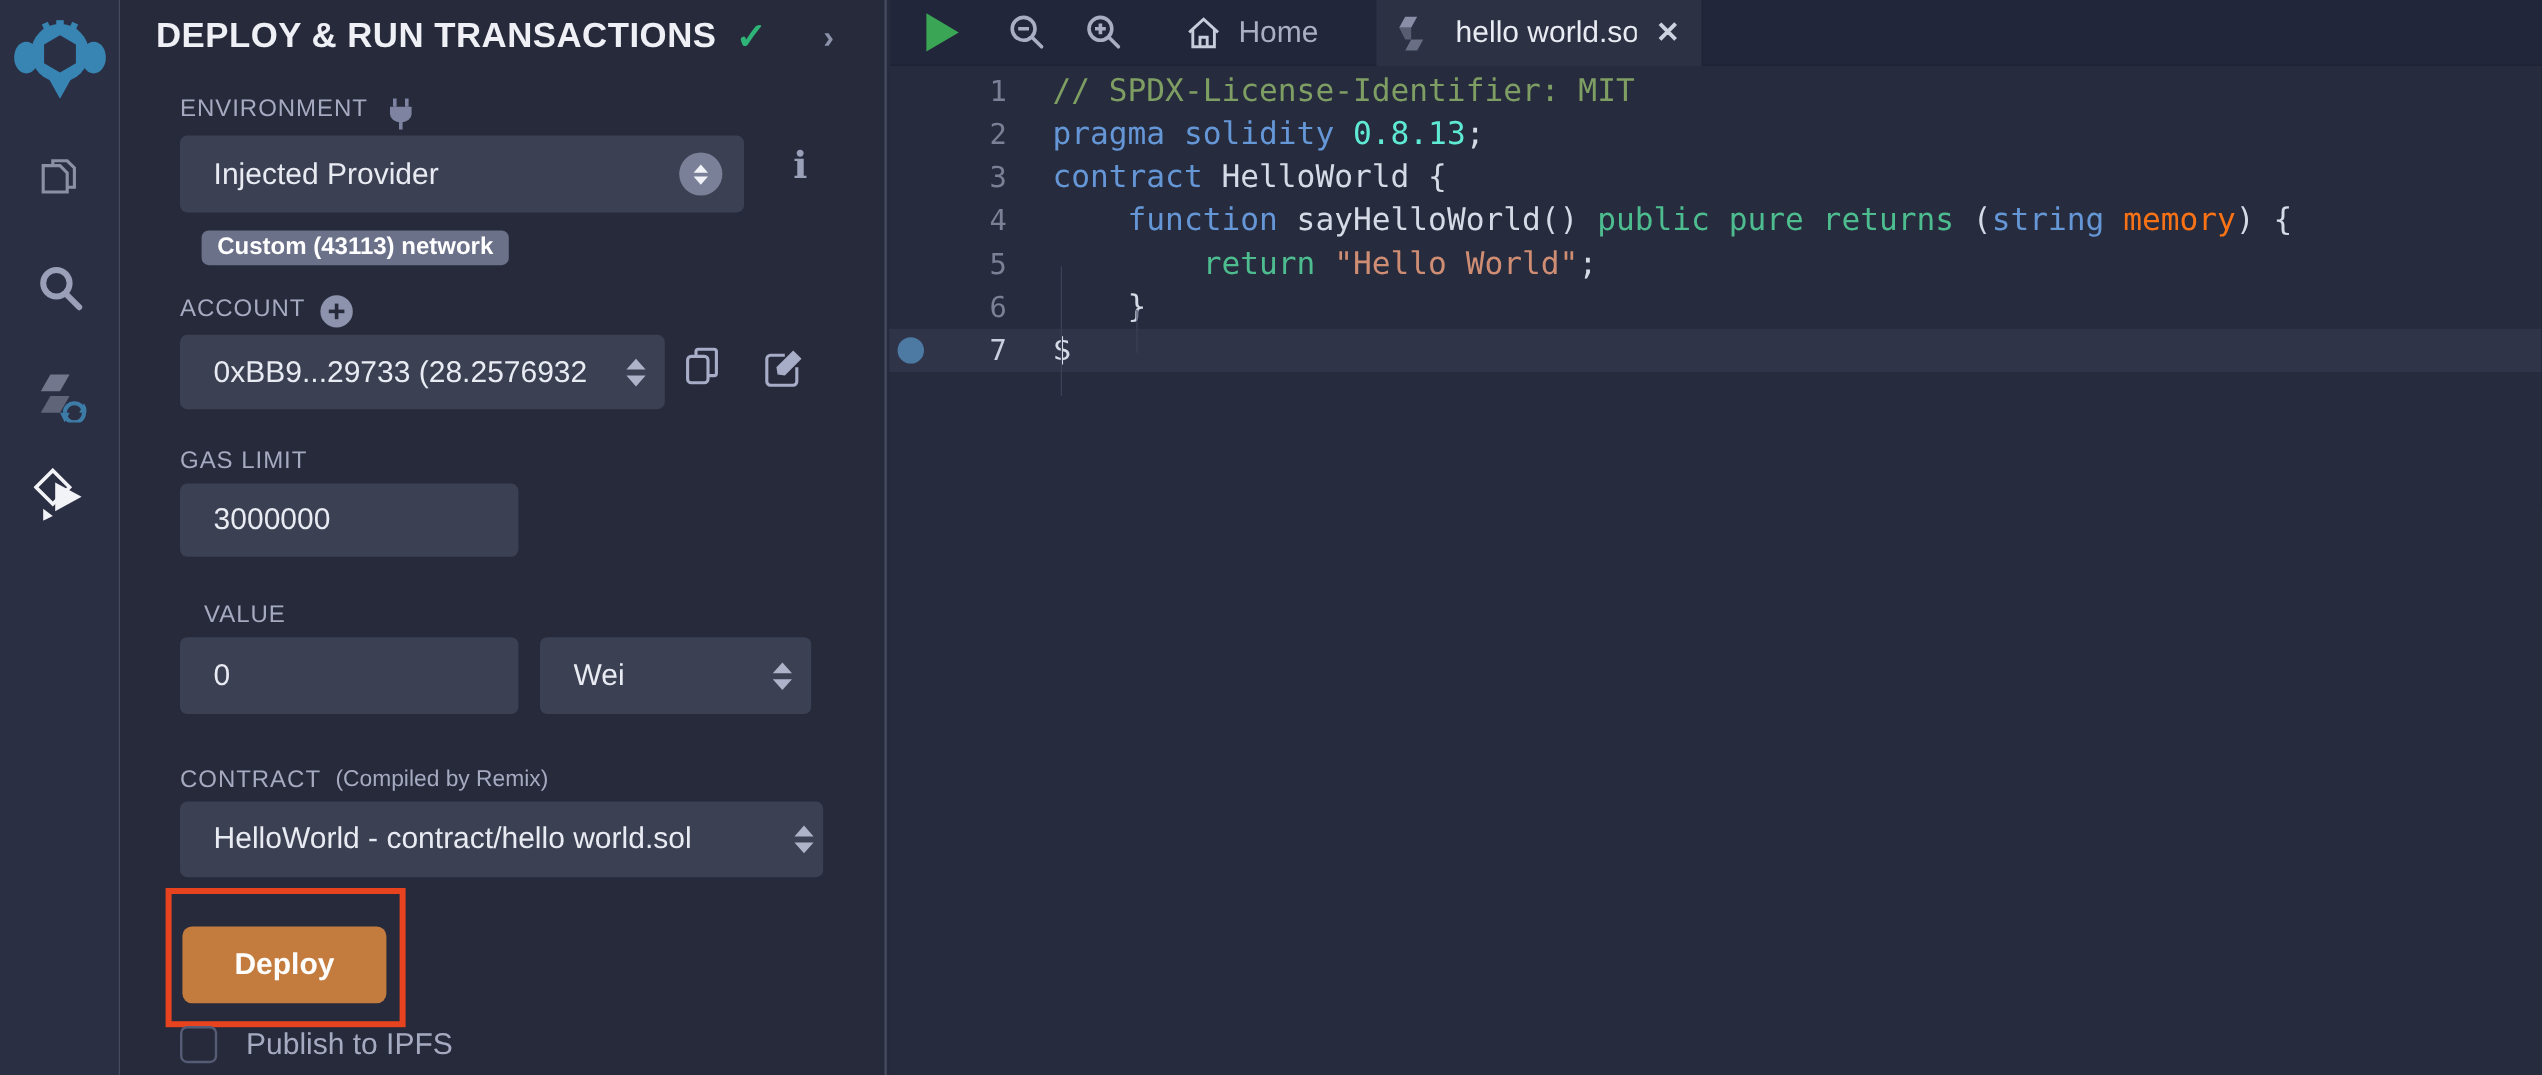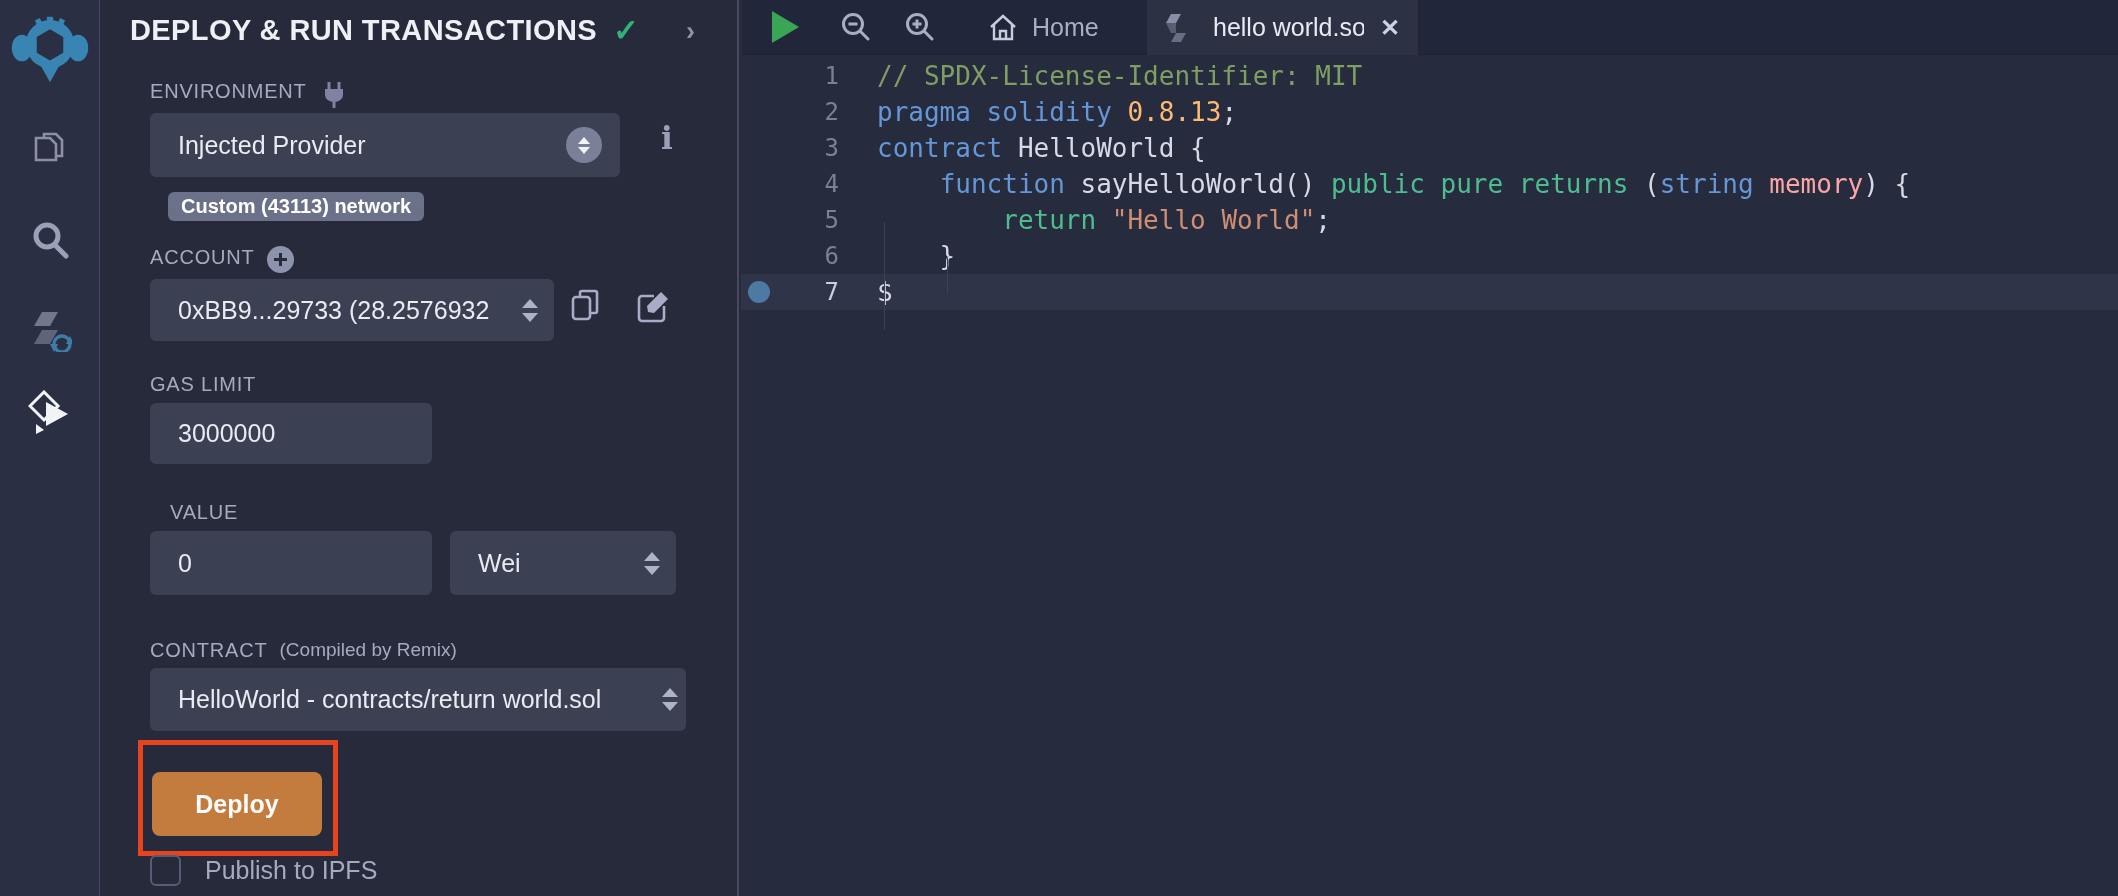--- a/index.html
+++ b/index.html
@@ -127,22 +127,22 @@
   .code-line { position:relative; display:flex; height:36px; line-height:36px; font-family:"DejaVu Sans Mono", monospace; font-size:26px; }
   .code-line.active { background:rgba(130,140,175,0.10); }
   .bp { width:38px; flex:0 0 auto; position:relative; cursor:pointer; }
   .bp .dot { position:absolute; left:7px; top:7px; width:22px; height:22px; border-radius:50%; background:#4d7aa3; }
   .ln { width:60px; flex:0 0 auto; text-align:right; color:#7a8096; font-size:24px; cursor:pointer; }
   .code-line.active .ln { color:#c9cfdf; }
   .ct { padding-left:38px; white-space:pre; }
   .tok-comment { color:#7f9e63; }
   .tok-keyword { color:#6596d6; }
   .tok-kw2 { color:#4dbd8f; }
-  .tok-number { color:#fdba74; }
-  .tok-type { color:#fca5a5; }
+  .tok-number { color:#5eead4; }
+  .tok-type { color:#f97316; }
   .tok-string { color:#cf8e74; }
   .tok-plain { color:#d6dae6; }
   .indent-guide { position:absolute; width:1px; background:#3c415a; }
   .guide-a { left:143px; top:166px; height:108px; }
   .guide-b { left:206px; top:202px; height:36px; }
 </style>
 </head>
 <body>
 
 <div class="app">
@@ -263,21 +263,21 @@
           <span class="up"></span>
           <span class="dn"></span>
         </span>
     </div>
 
     <div class="grouplabel contract-label">
       <span>CONTRACT</span>
       <span class="contract-sub">(Compiled by Remix)</span>
     </div>
     <div class="control contract-select">
-      <span class="val">HelloWorld - contracts/return world.sol</span>
+      <span class="val">HelloWorld - contract/hello world.sol</span>
       <span class="stepper">
           <span class="up"></span>
           <span class="dn"></span>
         </span>
     </div>
 
     <div class="deploy-highlight"></div>
     <button class="deploy-button">Deploy</button>
 
     <div class="publish-row">

